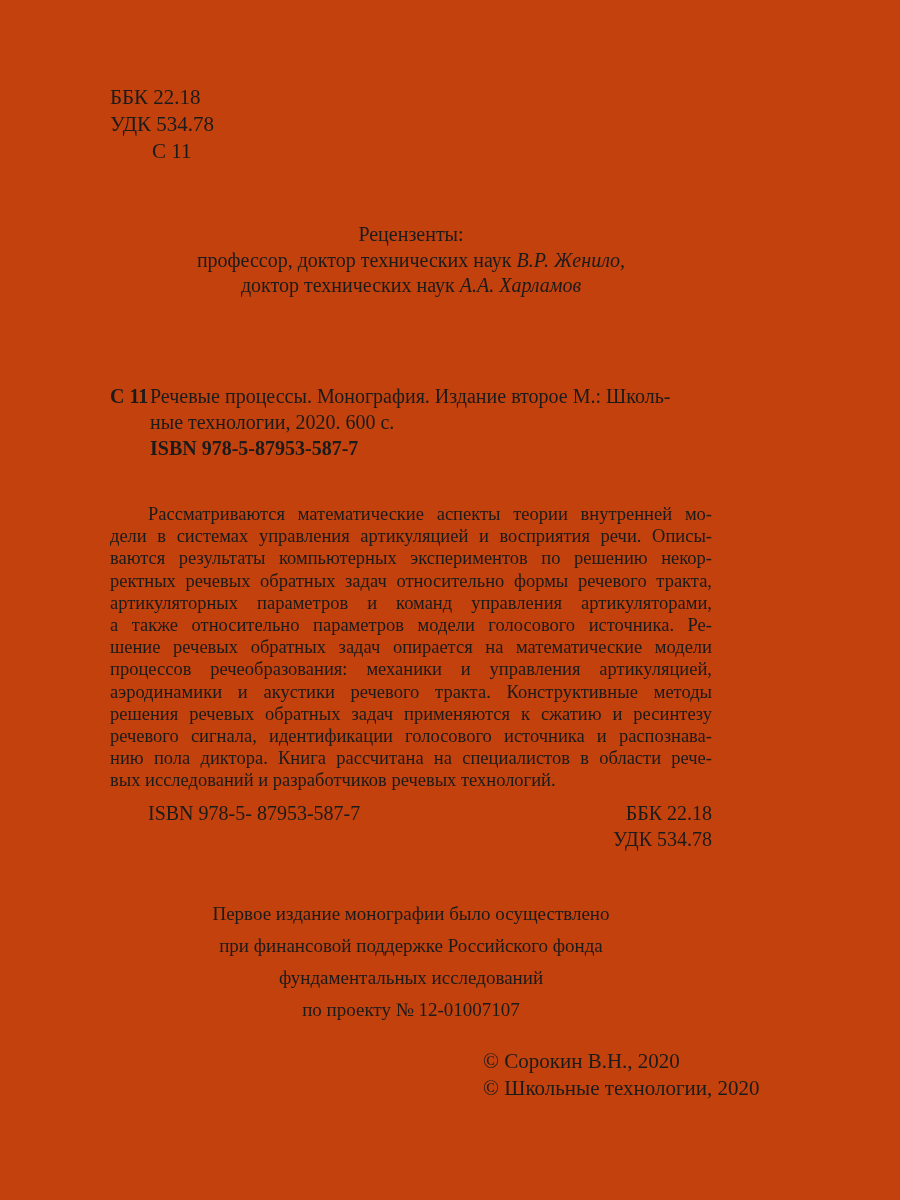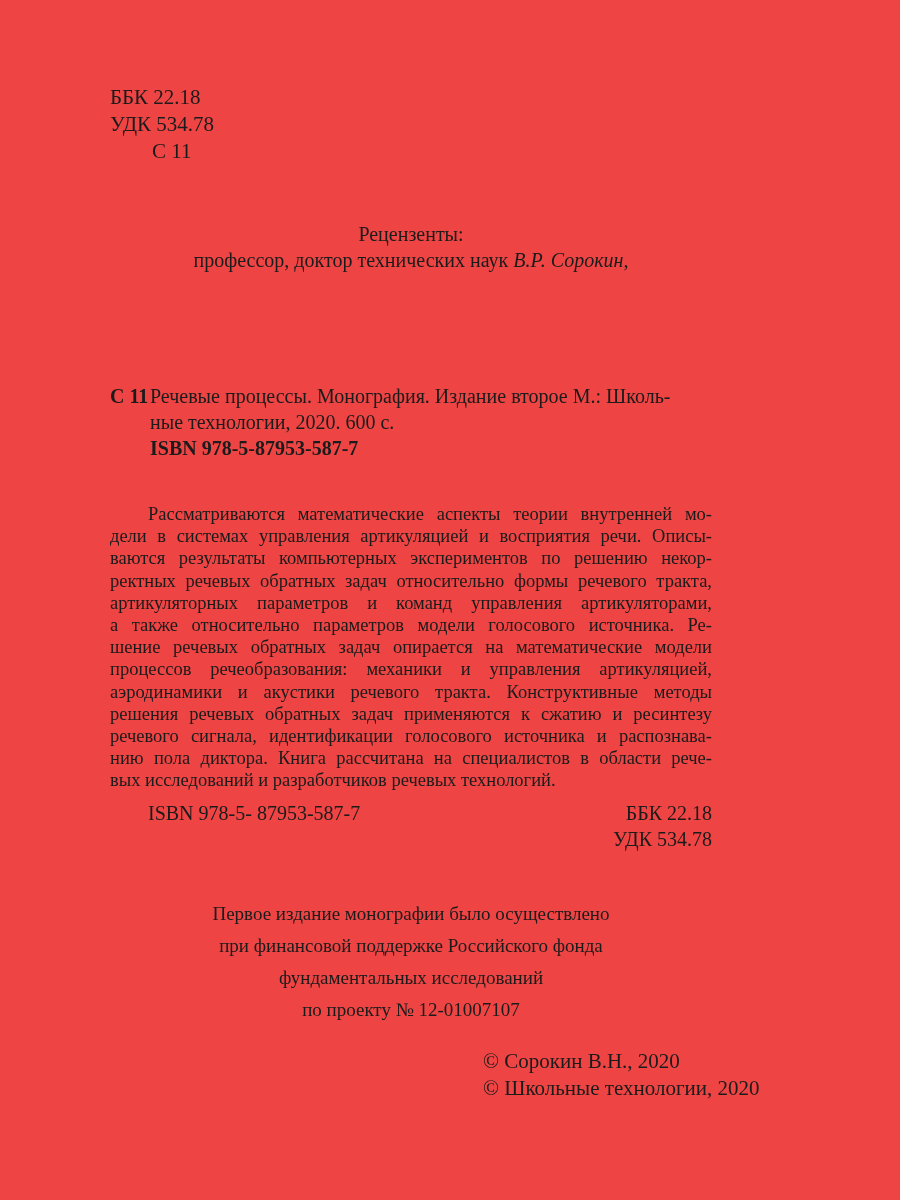--- a/index.html
+++ b/index.html
@@ -5,21 +5,21 @@
   html, body {
     margin: 0;
     padding: 0;
     background: #e9e9e9;
   }
   .page {
     position: relative;
     width: 900px;
     height: 1200px;
     margin: 0 auto;
-    background: #ef4444;
+    background: #c2410c;
     font-family: "Liberation Serif", "DejaVu Serif", serif;
     color: #1b1b1b;
     overflow: hidden;
   }
   .pre { white-space: pre-line; }
   .it { font-style: italic; }
 
   
   .top-codes {
     position: absolute;
@@ -124,21 +124,22 @@
 <div class="page">
 
   <div class="top-codes">
     <div>ББК 22.18</div>
     <div>УДК 534.78</div>
     <div class="indent">С 11</div>
   </div>
 
   <div class="reviewers">
     <div>Рецензенты:</div>
-    <div><span>профессор, доктор технических наук </span><span class="it">В.Р. Сорокин,</span></div>
+    <div><span>профессор, доктор технических наук </span><span class="it">В.Р. Женило,</span></div>
+    <div><span>доктор технических наук </span><span class="it">А.А. Харламов</span></div>
   </div>
 
   <div class="cataloging">
     <div class="entry-row">
       <span class="entry-code">С 11</span>
       <div class="entry-text">Речевые процессы. Монография. Издание второе М.: Школь-
 ные технологии, 2020. 600 с.</div>
     </div>
     <div class="isbn">ISBN 978-5-87953-587-7</div>
   </div>

